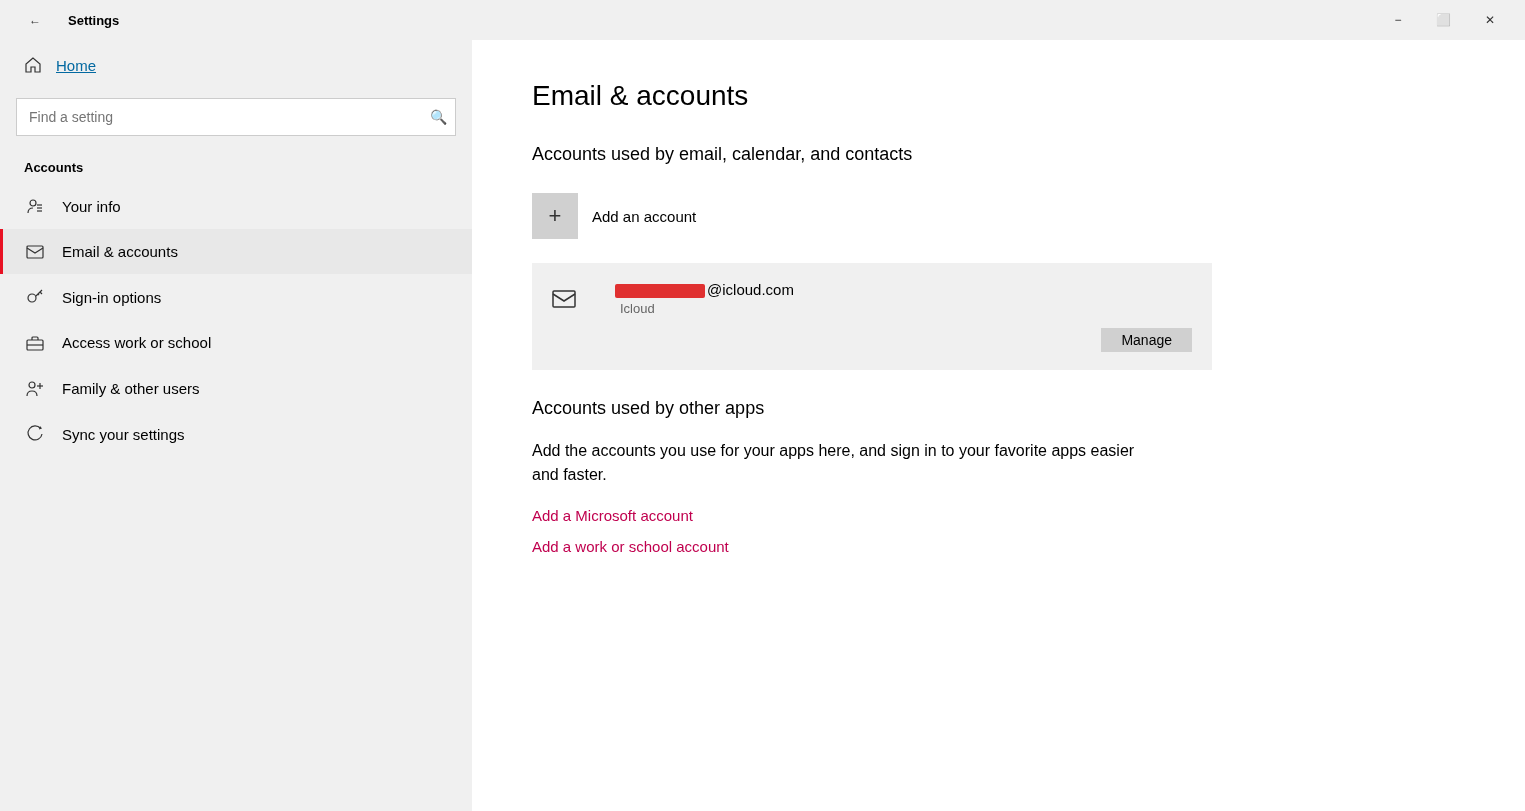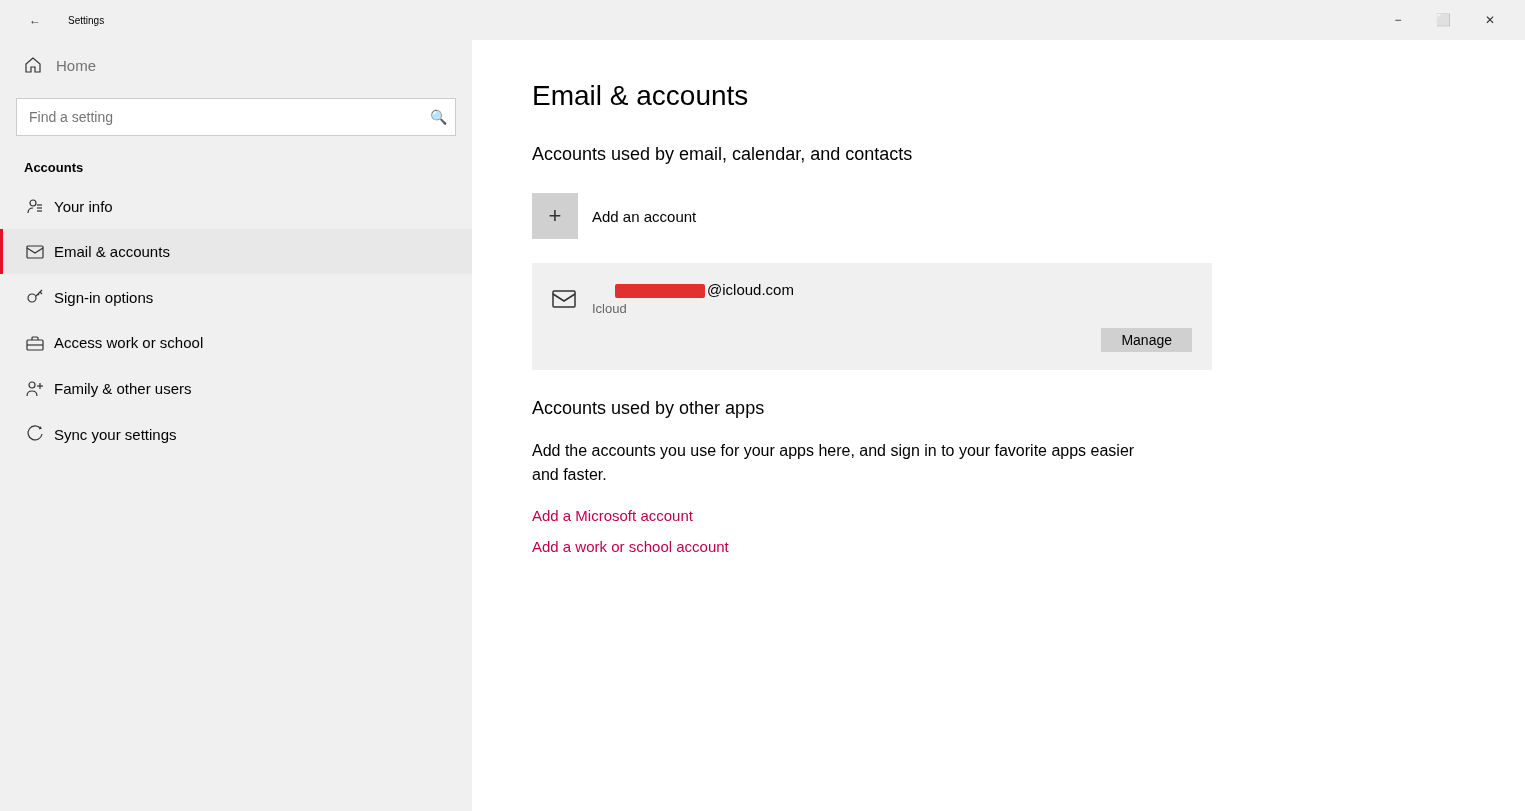--- a/index.html
+++ b/index.html
@@ -22,22 +22,23 @@
       height: 40px;
       padding: 0 12px;
       flex-shrink: 0;
     }
     .titlebar-left {
       display: flex;
       align-items: center;
       gap: 10px;
     }
     .titlebar-title {
-      font-size: 10px;
-      color: #000;
+      font-size: 13px;
+      color: #000;
+      font-weight: bold;
     }
     .titlebar-controls {
       display: flex;
       gap: 0;
     }
     .titlebar-btn {
       width: 46px;
       height: 40px;
       display: flex;
       align-items: center;
@@ -72,21 +73,22 @@
       gap: 14px;
       padding: 16px 24px;
       cursor: pointer;
     }
     .home-icon {
       font-size: 18px;
       color: #333;
     }
     .sidebar-home-label {
       font-size: 15px;
-      color: #737373;
+      color: #0369a1;
+      text-decoration: underline;
     }
 
     .search-box {
       margin: 8px 16px 16px 16px;
       position: relative;
       display: flex;
       align-items: center;
     }
     .search-input {
       width: 100%;
@@ -112,21 +114,21 @@
       font-size: 13px;
       font-weight: 700;
       color: #000;
       padding: 8px 24px 8px 24px;
       text-transform: none;
     }
 
     .nav-item {
       display: flex;
       align-items: center;
-      gap: 8px;
+      gap: 16px;
       padding: 14px 24px;
       cursor: pointer;
       position: relative;
     }
     .nav-item.active {
       background: #e8e8e8;
     }
     .nav-item.active::before {
       content: '';
       position: absolute;
@@ -226,20 +228,21 @@
       width: 90px;
       height: 14px;
       vertical-align: middle;
       border-radius: 2px;
       margin-right: 2px;
     }
     .account-type {
       font-size: 13px;
       color: #666;
       margin-top: 3px;
+      margin-left: 28px;
     }
     .manage-btn {
       background: #d0d0d0;
       border: none;
       padding: 4px 20px;
       font-size: 14px;
       cursor: pointer;
       color: #000;
       align-self: flex-end;
       margin-top: 12px;

